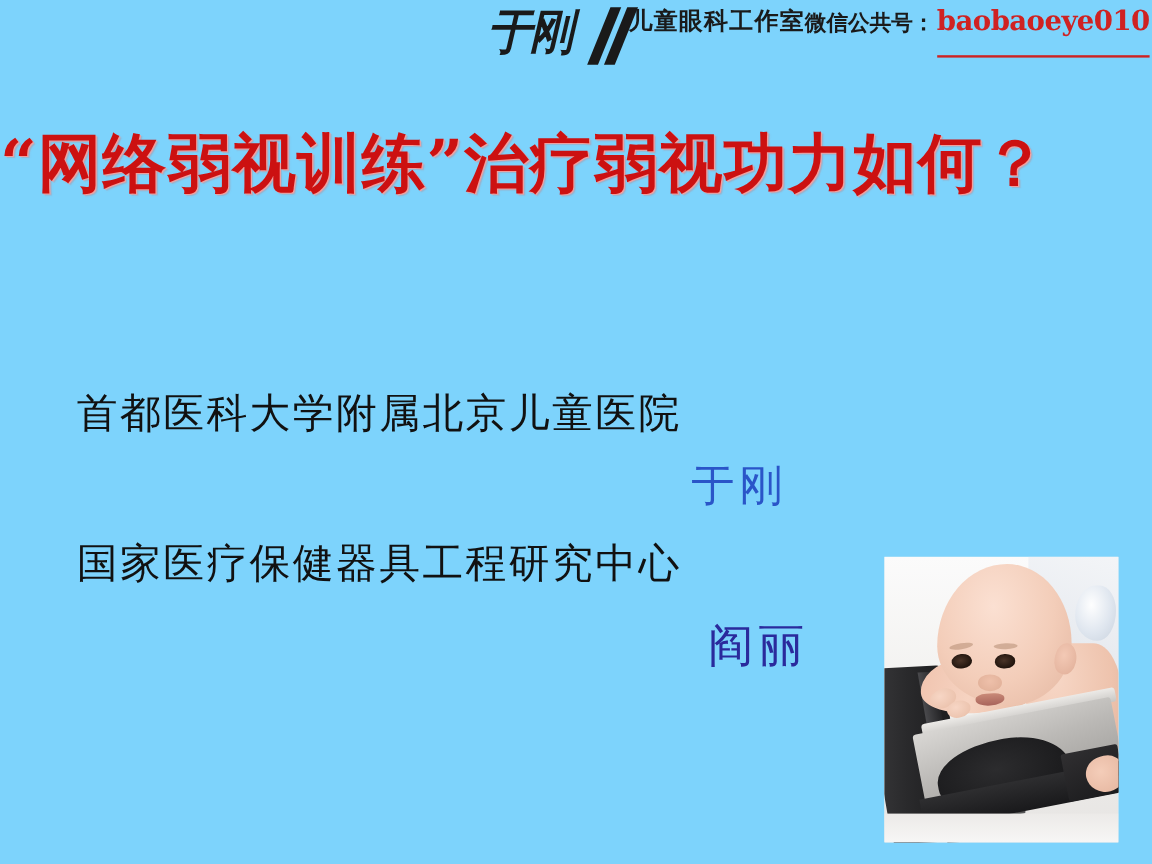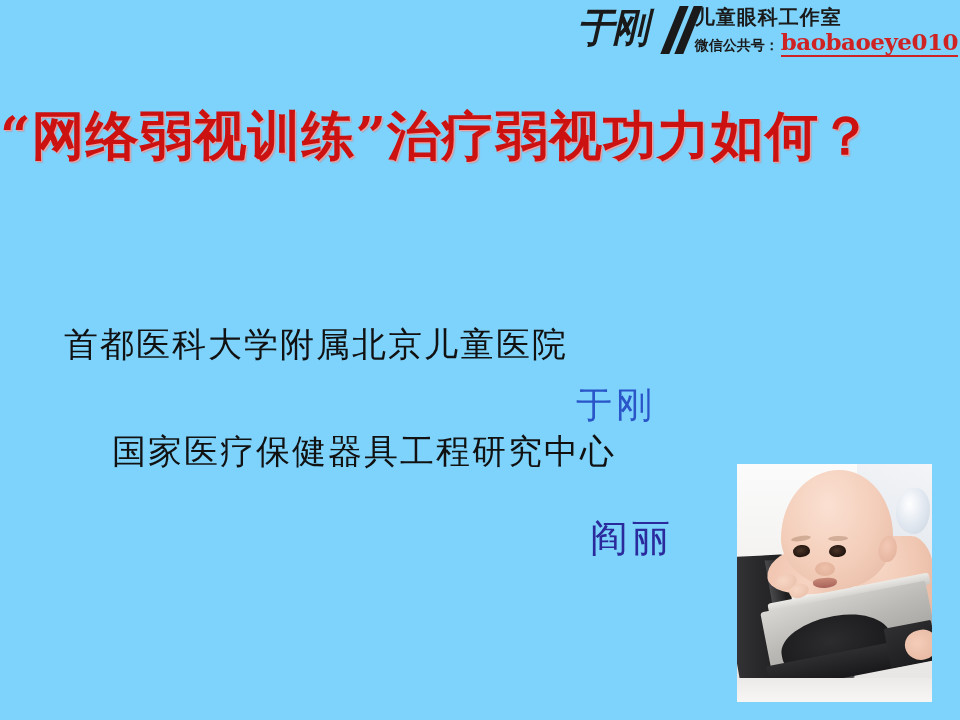--- a/index.html
+++ b/index.html
@@ -55,54 +55,54 @@
     width: 9px;
     height: 48px;
     background: #1a1a1a;
     transform: skewX(-22deg);
   }
   #logo-mark .logo-slash.second {
     right: 16px;
   }
   #logo-text {
     display: flex;
-    flex-direction: column;
+    flex-direction: row;
     justify-content: flex-start;
     padding-top: 3px;
   }
   #logo-studio {
     font-family: "DejaVu Sans", sans-serif;
     font-size: 20px;
     font-weight: bold;
     color: #1a1a1a;
     letter-spacing: 1px;
     line-height: 24px;
     white-space: nowrap;
   }
   #logo-wechat-line {
     display: flex;
     align-items: baseline;
     line-height: 26px;
     white-space: nowrap;
   }
   #logo-wechat-label {
     font-family: "DejaVu Sans", sans-serif;
-    font-size: 14px;
+    font-size: 18px;
     font-weight: bold;
     color: #1a1a1a;
     letter-spacing: 0px;
   }
   #logo-wechat-id {
     font-family: "DejaVu Serif", serif;
     font-size: 23px;
     font-weight: bold;
     color: #cf2222;
     letter-spacing: -0.5px;
     border-bottom: 2px solid #cf2222;
-    padding-bottom: 0px;
+    padding-bottom: 15px;
     margin-left: 2px;
   }
 
   
   #slide-title {
     position: absolute;
     left: 0;
     top: 101px;
     width: 856px;
     text-align: center;
@@ -132,27 +132,26 @@
     top: 381px;
     font-family: "DejaVu Serif", "Liberation Serif", serif;
     font-size: 36px;
     color: #2a55c8;
     letter-spacing: 4px;
     white-space: nowrap;
   }
   #line-institution-2 {
     position: absolute;
     left: 64px;
-    top: 429px;
+    top: 447px;
     font-family: Liberation Mono, monospace;
     font-size: 34px;
     color: #111111;
     letter-spacing: 2px;
     white-space: nowrap;
-    margin-left: 48px;
   }
   #line-author-2 {
     position: absolute;
     left: 590px;
     top: 513px;
     font-family: "DejaVu Serif", "Liberation Serif", serif;
     font-size: 38px;
     color: #2a2a9c;
     letter-spacing: 4px;
     white-space: nowrap;

